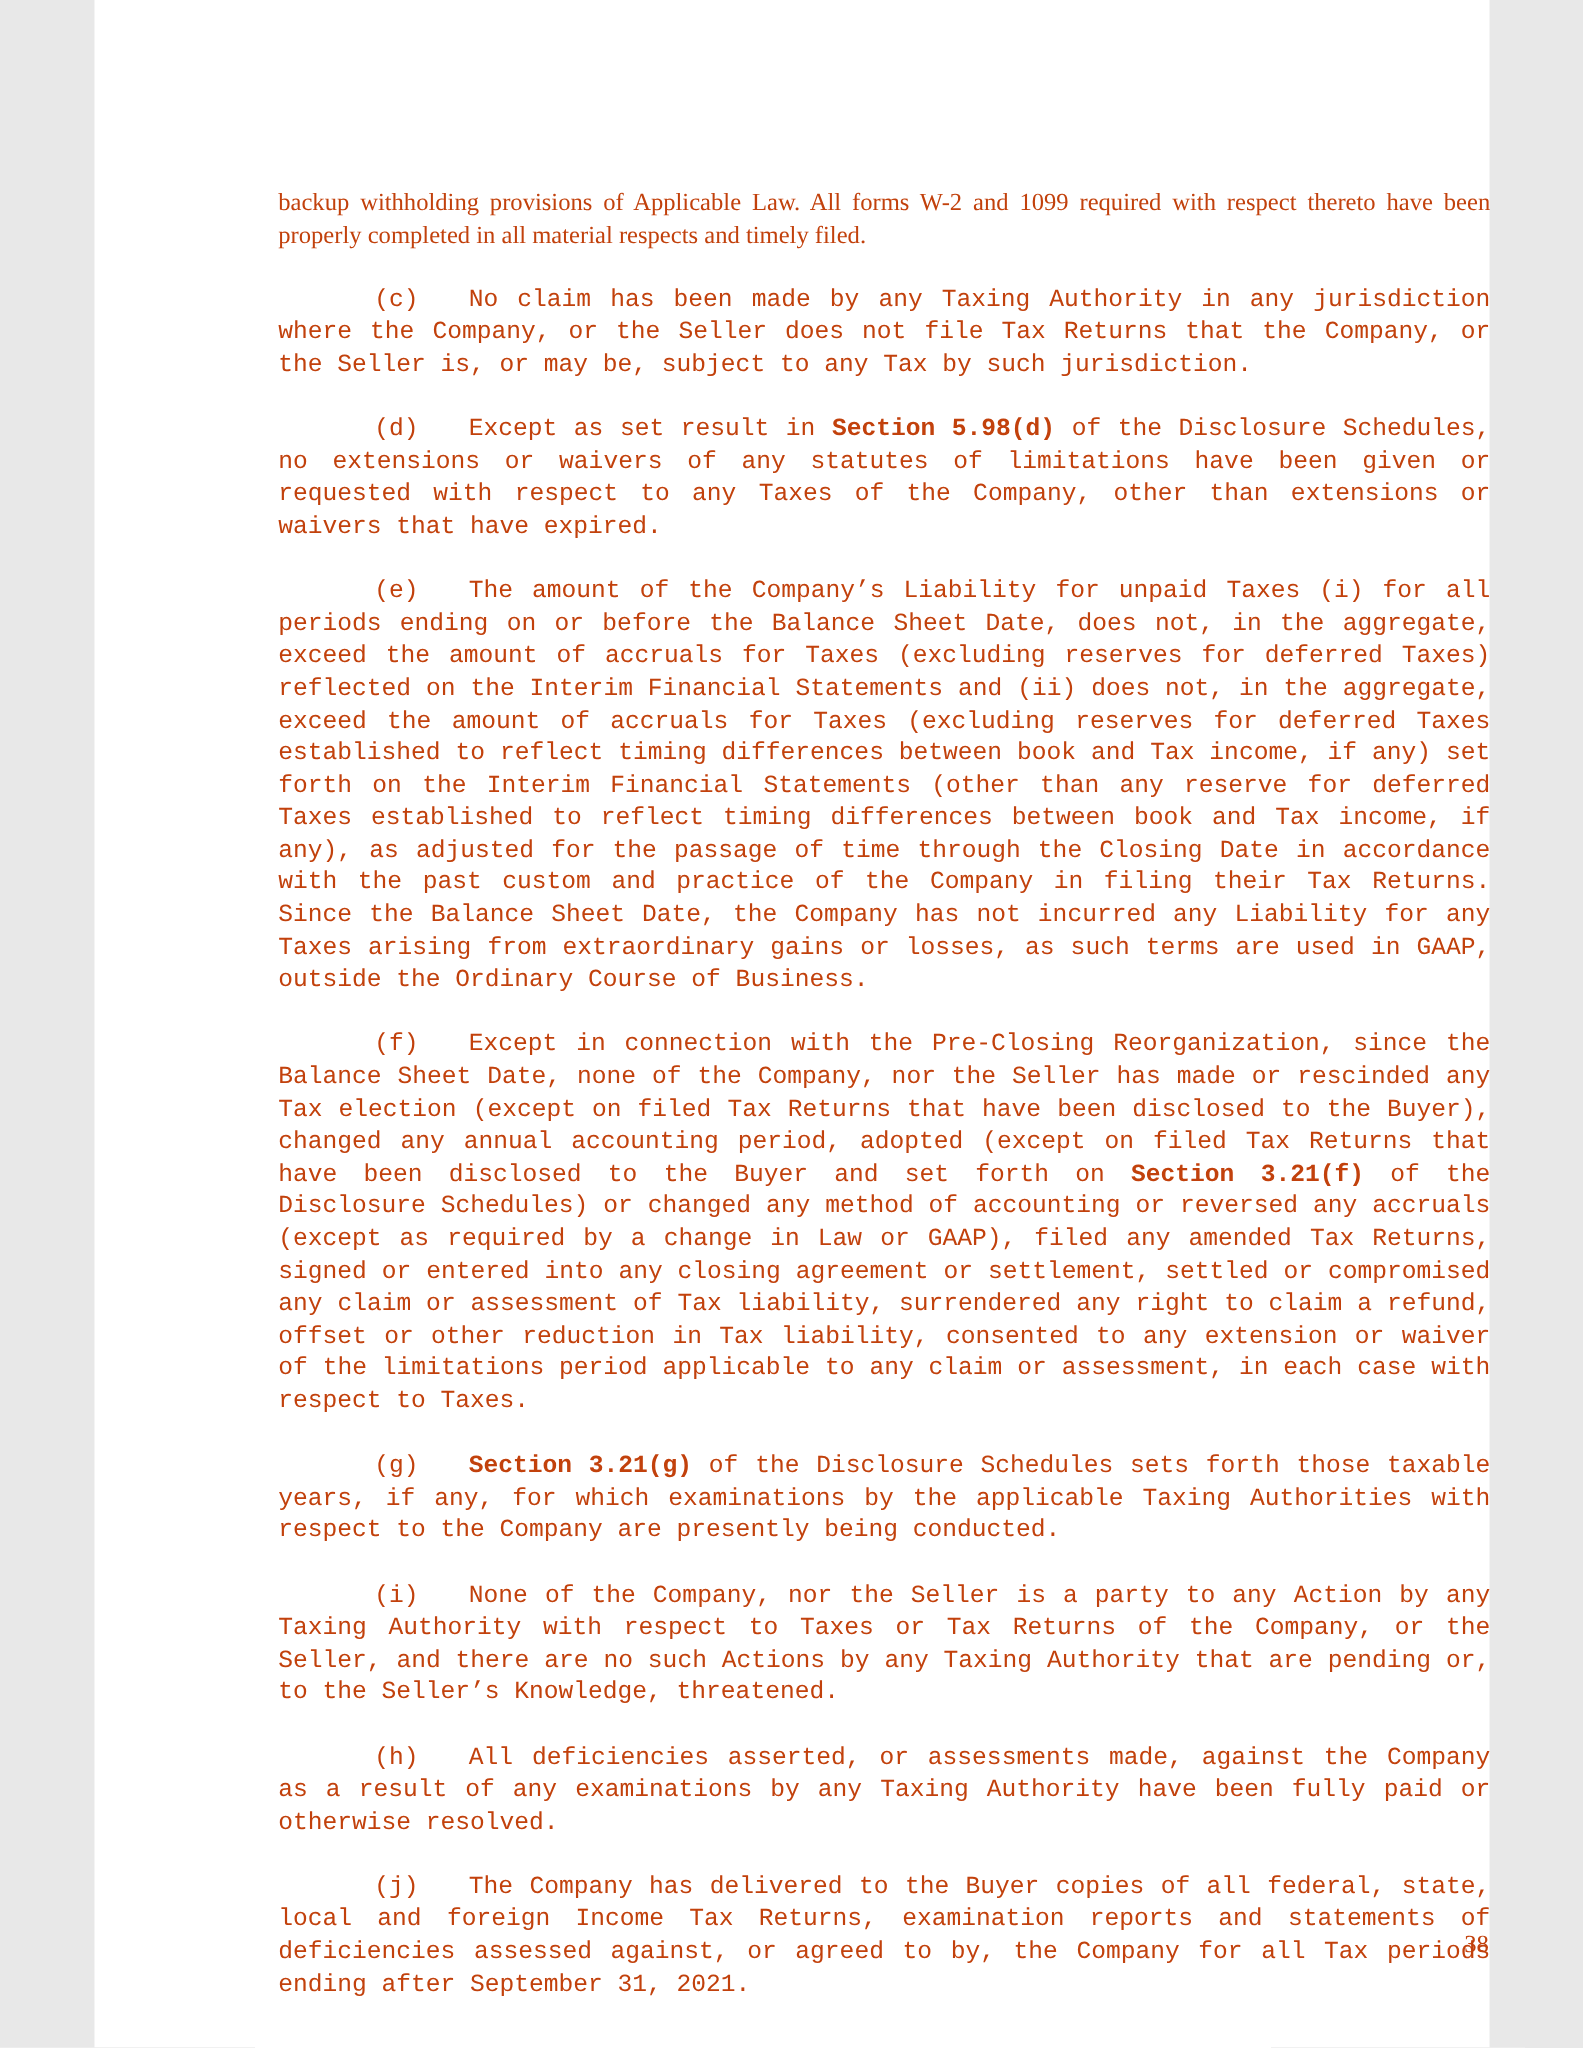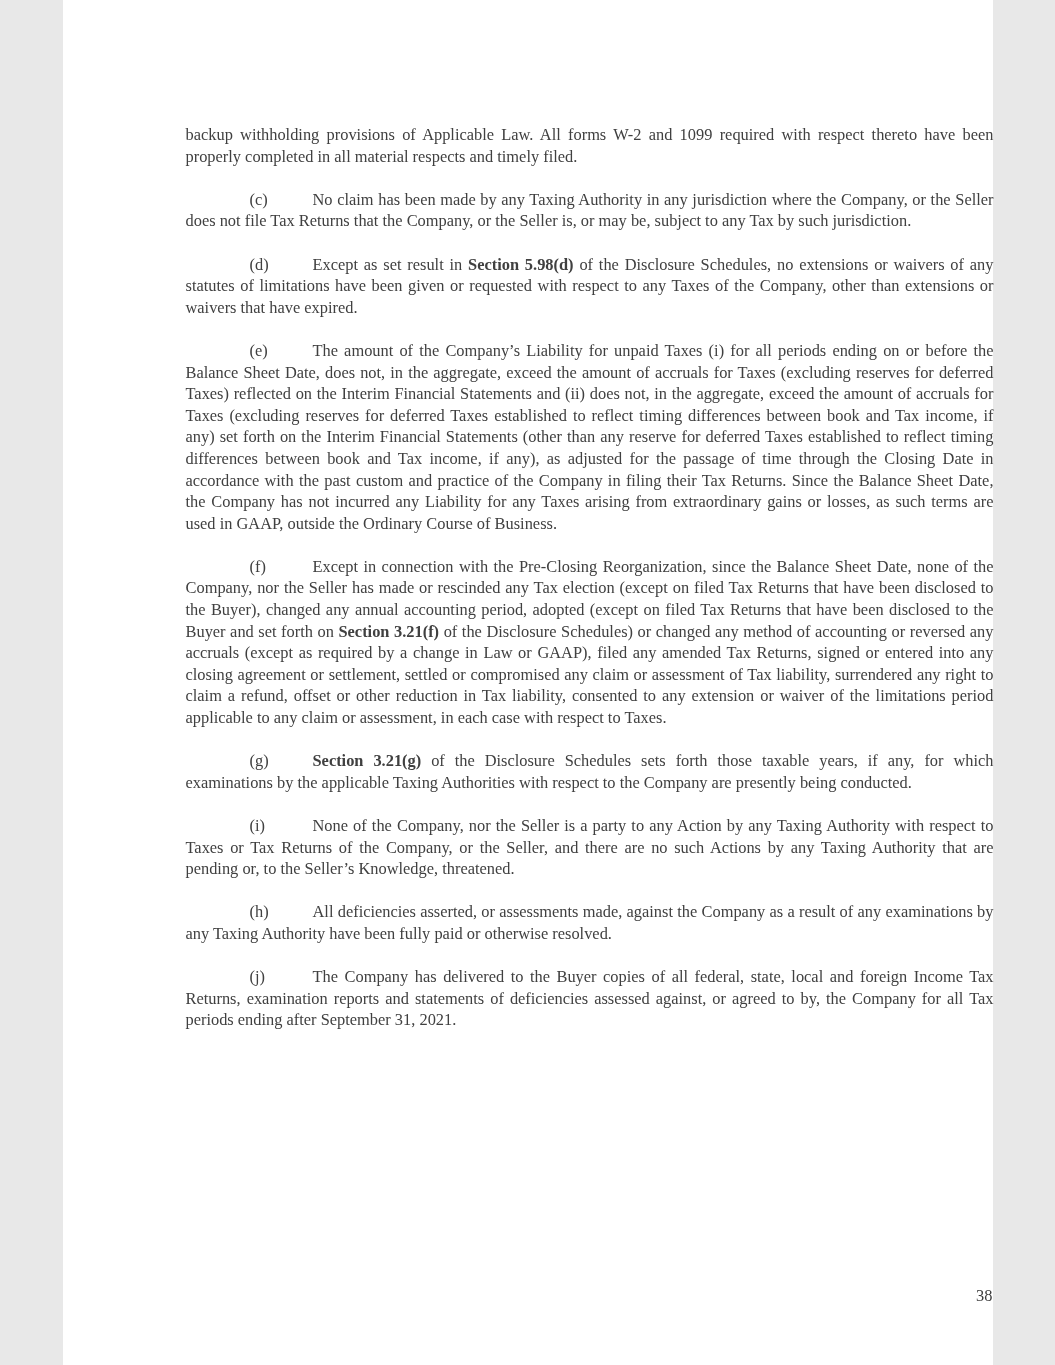--- a/index.html
+++ b/index.html
@@ -7,37 +7,38 @@
     padding: 0;
     background: #e8e8e8;
   }
   .page {
     position: relative;
     width: 930px;
     height: 1365px;
     margin: 0 auto;
     background: #ffffff;
     font-family: "Liberation Serif", serif;
-    color: #404040;
+    color: #c2410c;
     box-sizing: border-box;
   }
   .content {
     position: absolute;
     top: 124px;
     left: 123px;
     width: 808px;
   }
   p.para {
     margin: 0 0 21.6px 0;
     font-size: 16.4px;
     line-height: 21.6px;
     text-align: justify;
   }
   p.para.labeled {
     text-indent: 64px;
+    font-family: Liberation Mono, monospace;
   }
   p.para .label {
     display: inline-block;
     width: 63px;
     text-indent: 0;
   }
   .bold {
     font-weight: bold;
   }
   .page-footer {

